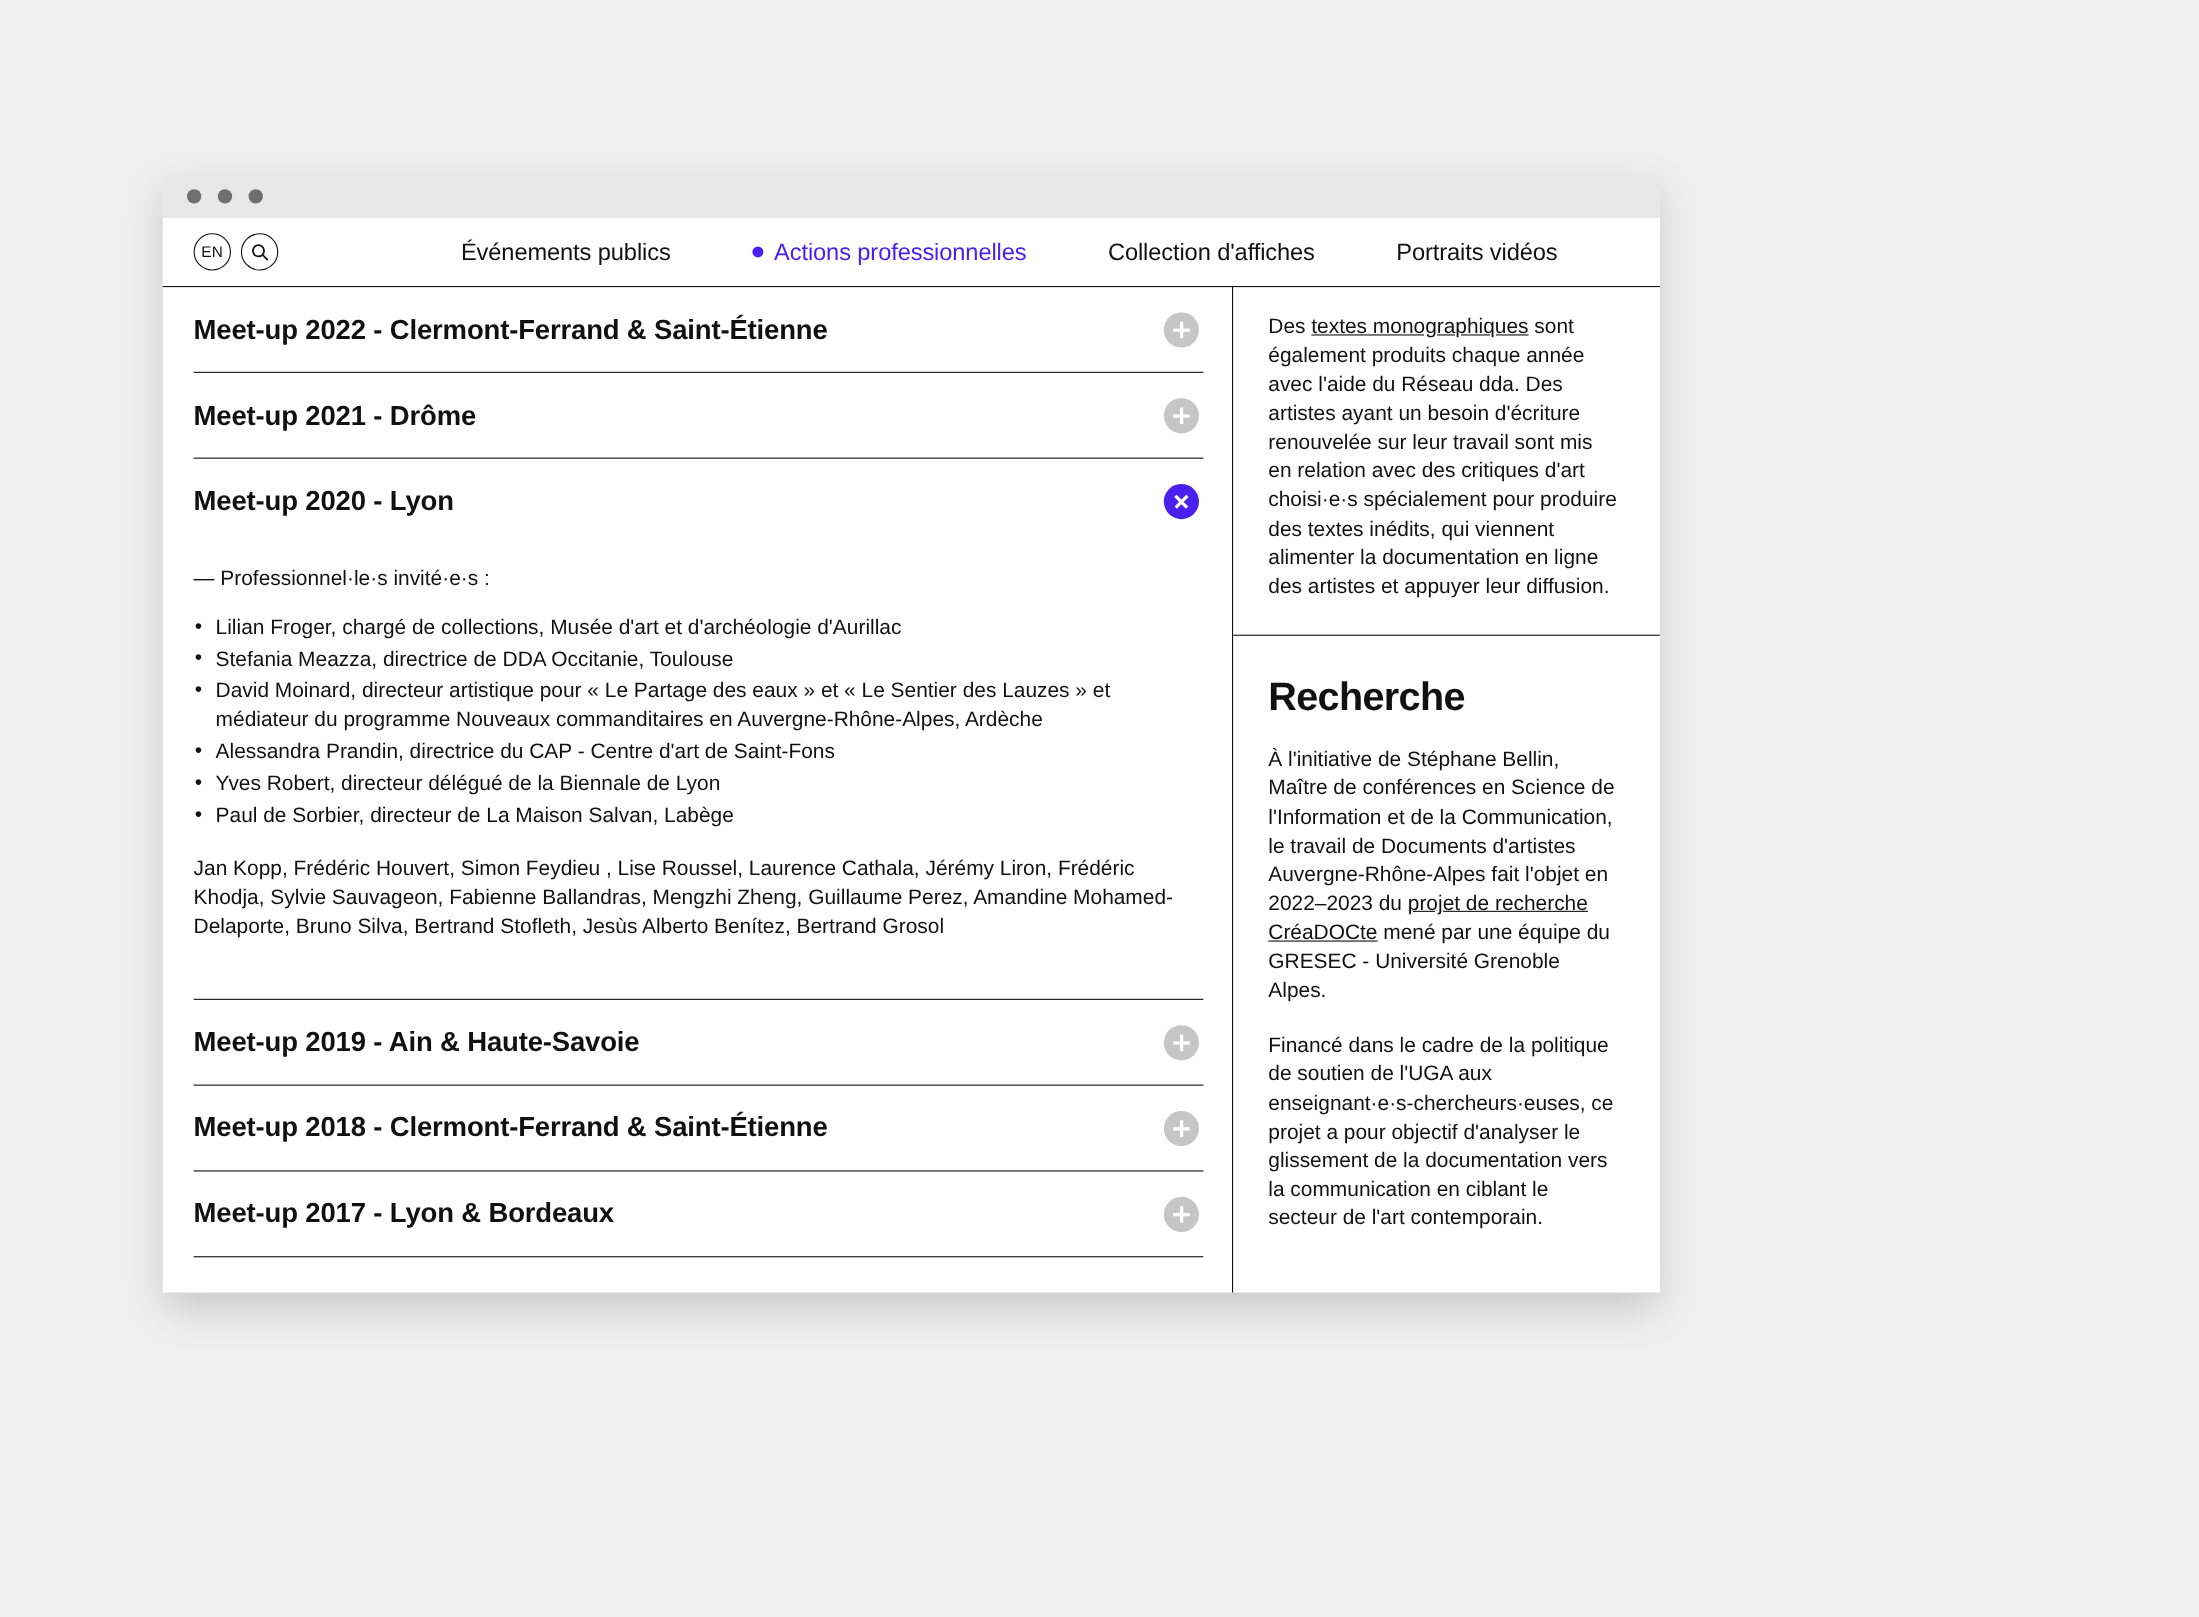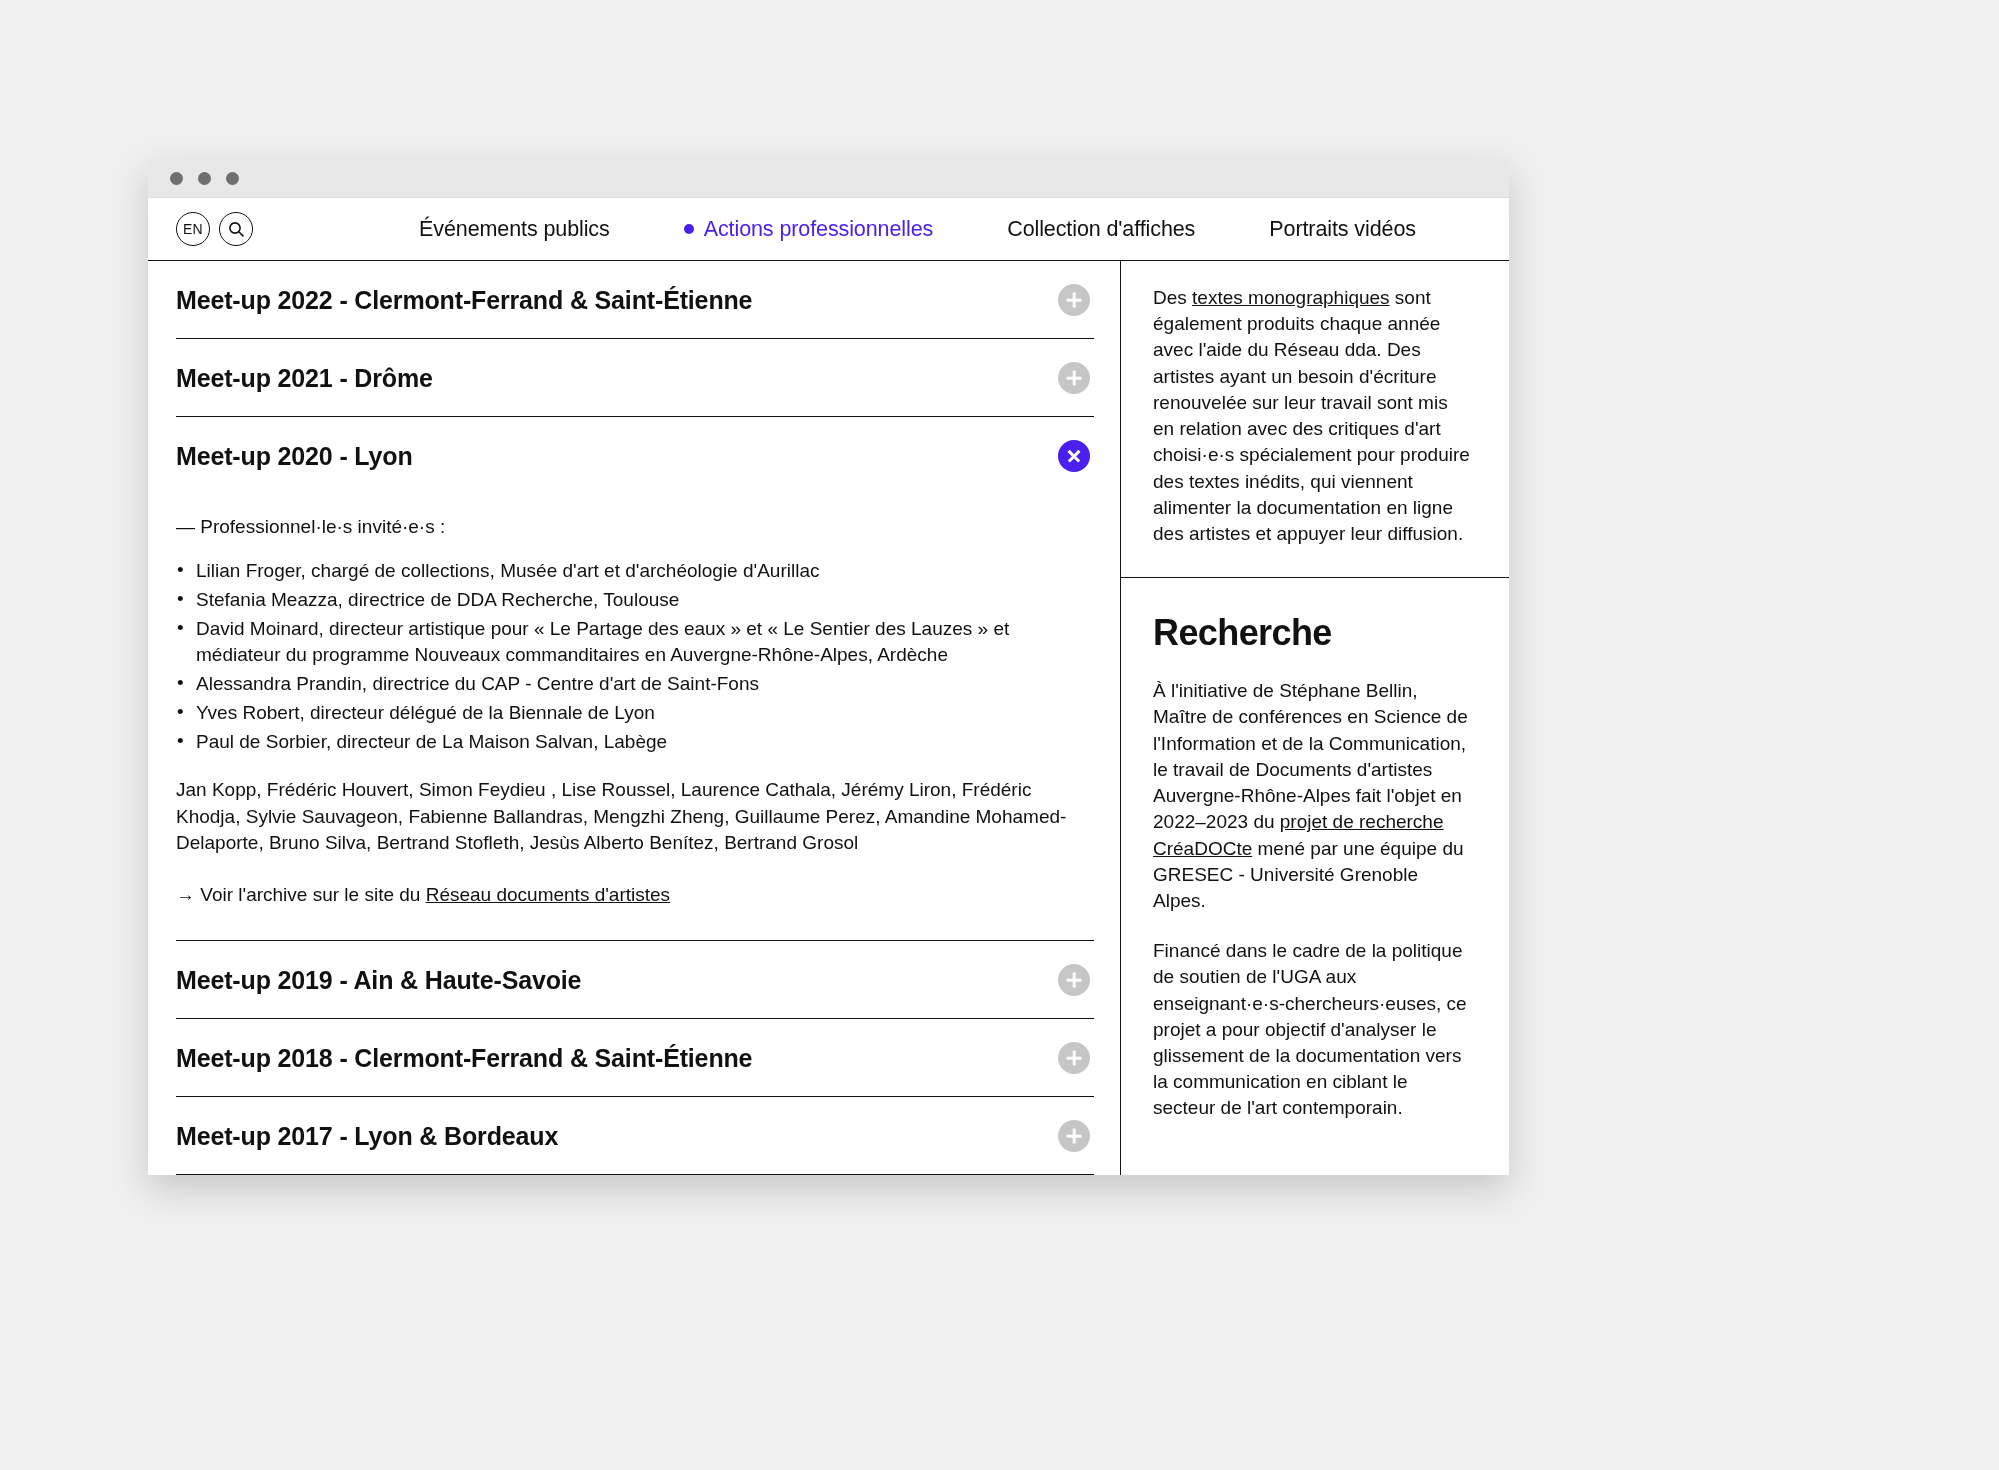--- a/index.html
+++ b/index.html
@@ -299,31 +299,27 @@
 
       <div class="acc-item">
         <div class="acc-head">
           <div class="acc-title">Meet-up 2020 - Lyon</div>
           <div class="toggle open"></div>
         </div>
         <div class="acc-body">
           <div class="sub-head">— Professionnel·le·s invité·e·s :</div>
           <ul class="plain">
             <li>Lilian Froger, chargé de collections, Musée d'art et d'archéologie d'Aurillac</li>
-            <li>Stefania Meazza, directrice de DDA Recherche, Toulouse</li>
+            <li>Stefania Meazza, directrice de DDA Occitanie, Toulouse</li>
             <li>David Moinard, directeur artistique pour « Le Partage des eaux » et « Le Sentier des Lauzes » et médiateur du programme Nouveaux commanditaires en Auvergne-Rhône-Alpes, Ardèche</li>
             <li>Alessandra Prandin, directrice du CAP - Centre d'art de Saint-Fons</li>
             <li>Yves Robert, directeur délégué de la Biennale de Lyon</li>
             <li>Paul de Sorbier, directeur de La Maison Salvan, Labège</li>
           </ul>
           <div class="artists-para">Jan Kopp, Frédéric Houvert, Simon Feydieu , Lise Roussel, Laurence Cathala, Jérémy Liron, Frédéric Khodja, Sylvie Sauvageon, Fabienne Ballandras, Mengzhi Zheng, Guillaume Perez, Amandine Mohamed-Delaporte, Bruno Silva, Bertrand Stofleth, Jesùs Alberto Benítez, Bertrand Grosol</div>
-          <div class="archive-line">
-            <span>→</span>
-            <span>Voir l'archive sur le site du </span><a href="#">Réseau documents d'artistes</a>
-          </div>
         </div>
       </div>
 
       <div class="acc-item">
         <div class="acc-head">
           <div class="acc-title">Meet-up 2019 - Ain &amp; Haute-Savoie</div>
           <div class="toggle"></div>
         </div>
       </div>
 

